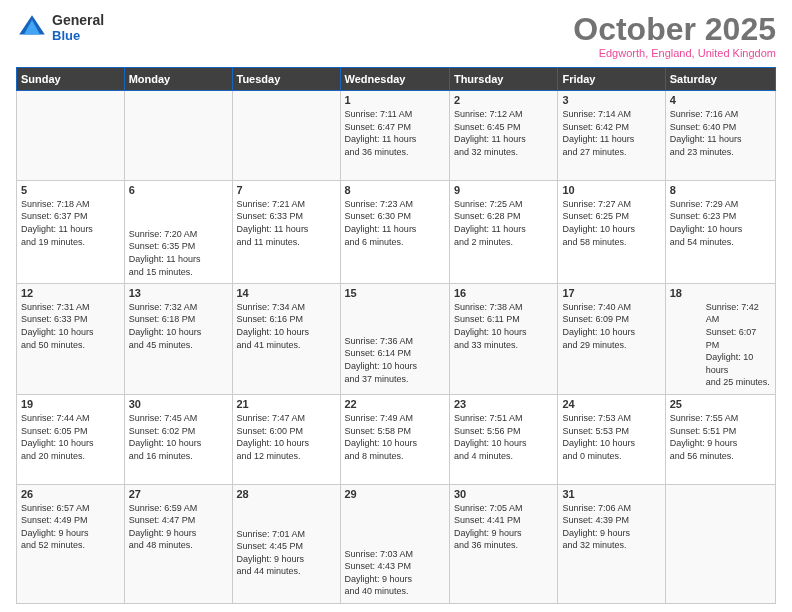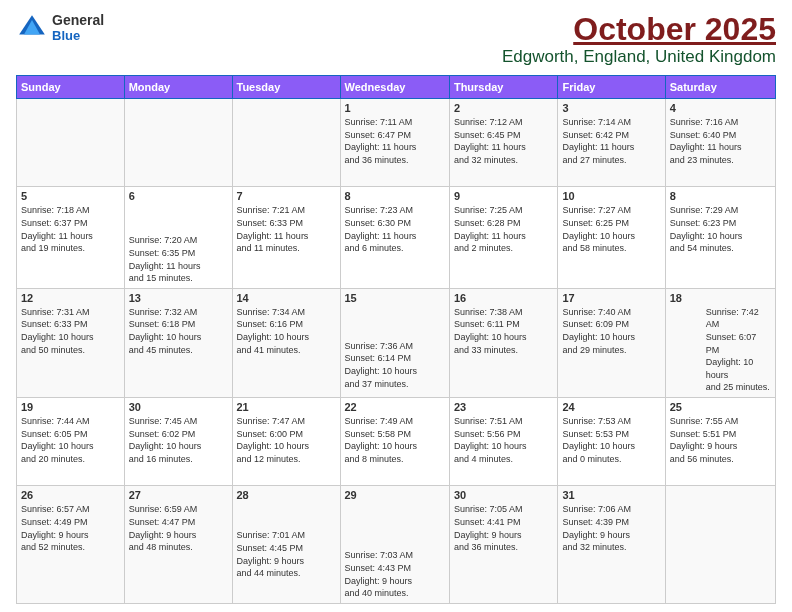--- a/index.html
+++ b/index.html
@@ -46,35 +46,34 @@
     .logo-icon {
       width: 32px;
       height: 32px;
     }
     .title-block {
       text-align: right;
     }
     .month-title {
       font-size: 32px;
       font-weight: bold;
-      color: #7f1d1d;
+      color: #737373;
       line-height: 1.1;
-      text-decoration: underline;
     }
     .location {
-      font-size: 17px;
-      color: #14532d;
+      font-size: 11px;
+      color: #ec4899;
     }
     .calendar-table {
       width: 100%;
       border-collapse: collapse;
       flex: 1;
     }
     .calendar-table thead tr th {
-      background-color: #8b5cf6;
+      background-color: #404040;
       color: #fff;
       font-size: 11px;
       font-weight: bold;
       padding: 5px 4px;
       text-align: left;
       border: 1px solid #1565c0;
     }
     .calendar-table tbody tr td {
       border: 1px solid #ccc;
       vertical-align: top;

